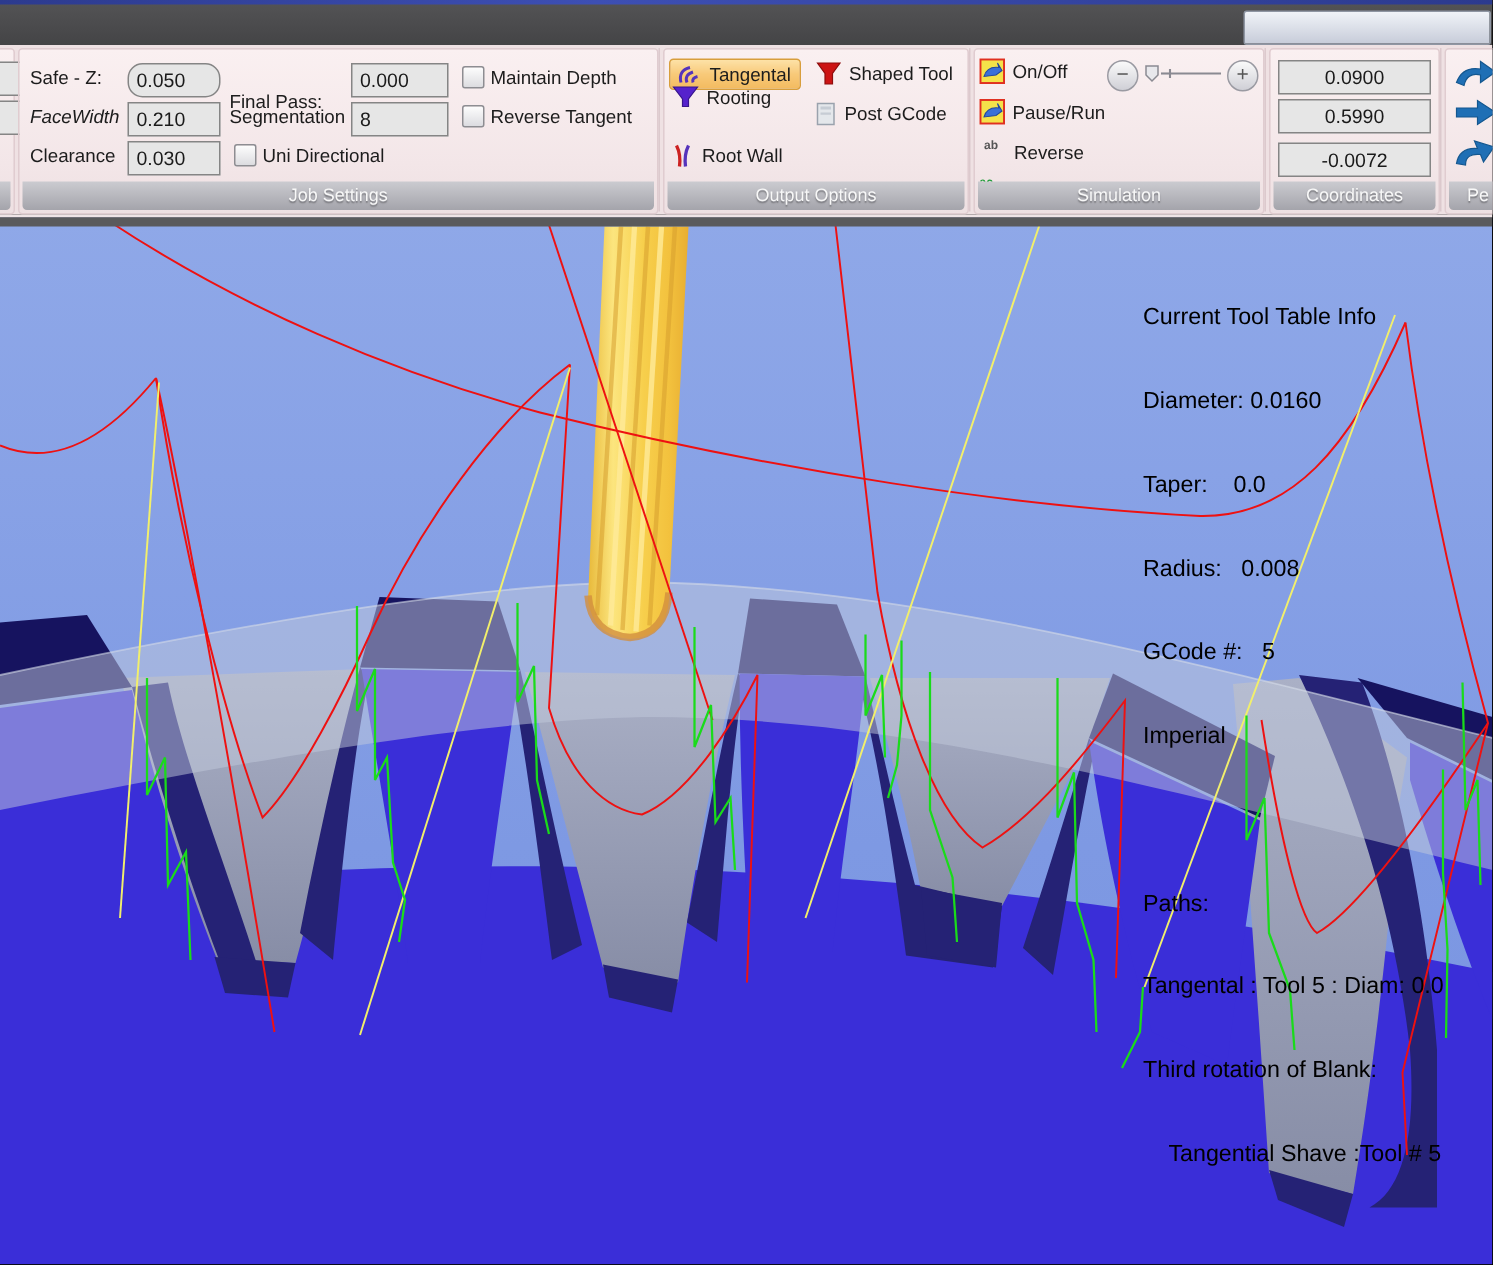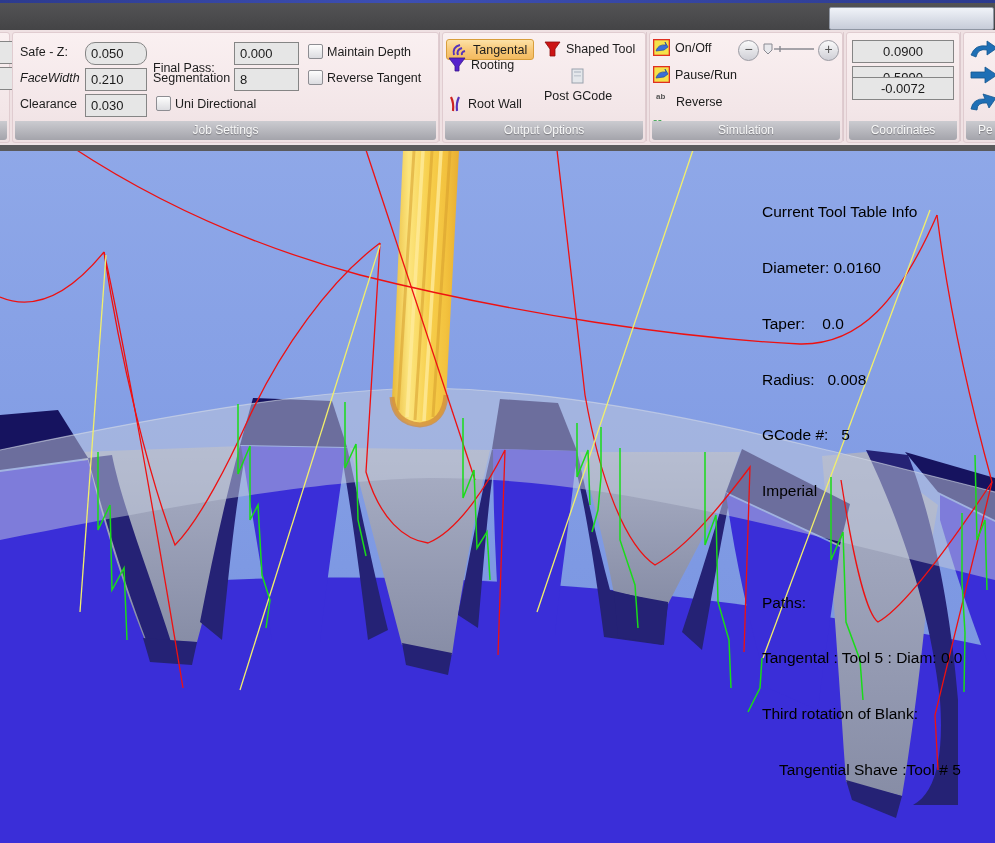--- a/index.html
+++ b/index.html
@@ -102,21 +102,21 @@
       <span>Shaped Tool</span>
     </div>
     <div class="obtn" style="left:5px;top:24px;">
       <span class="ic">
         <svg width="18" height="15">
             <polygon points="1,1 17,1 11,9 11,14 7,14 7,9" fill="#5522cc" stroke="#38158c" stroke-width="0.8"></polygon>
           </svg>
       </span>
       <span>Rooting</span>
     </div>
-    <div class="obtn" style="left:101px;top:35px;flex-direction:column;">
+    <div class="obtn" style="left:101px;top:35px;">
       <span class="ic">
         <svg width="14" height="16">
             <rect x="1" y="1" width="11" height="14" fill="#e4e7eb" stroke="#9aa2ad"></rect>
             <rect x="3" y="3" width="7" height="2" fill="#c6ccd4"></rect>
             <rect x="3" y="7" width="7" height="1.5" fill="#c6ccd4"></rect>
           </svg>
       </span>
       <span>Post GCode</span>
     </div>
     <div class="obtn" style="left:4px;top:62px;">
@@ -171,21 +171,21 @@
       </svg>
       <div style="position:absolute;left:80px;top:0;width:19px;height:19px;border-radius:50%;background:linear-gradient(#fafafa,#cfcfd6);border:1px solid #9a9aa2;text-align:center;line-height:17px;font-size:14px;color:#555;"><span>+</span></div>
     </div>
     <div class="rcaption">Simulation</div>
   </div>
   <div class="sep" style="left:843px;"></div>
 
   <div class="rgroup" style="left:846px;width:112px;">
     <div class="rbox readout" style="left:5px;top:7px;width:100px;">0.0900</div>
     <div class="rbox readout" style="left:5px;top:33px;width:100px;">0.5990</div>
-    <div class="rbox readout" style="left:5px;top:44px;width:100px;">-0.0072</div>
+    <div class="rbox readout" style="left:5px;top:62px;width:100px;">-0.0072</div>
     <div class="rcaption">Coordinates</div>
   </div>
   <div class="sep" style="left:960px;"></div>
 
   <div class="rgroup" style="left:963px;width:70px;">
     <span class="ic" style="position:absolute;left:5px;top:6px;">
       <svg width="30" height="20">
           <path d="M2,16 Q6,5 18,7 L18,2 L28,9 L18,16 L18,11 Q9,9 7,18 Z" fill="#1f6fb5" stroke="#14578f" stroke-width="0.8"></path>
         </svg>
     </span>

